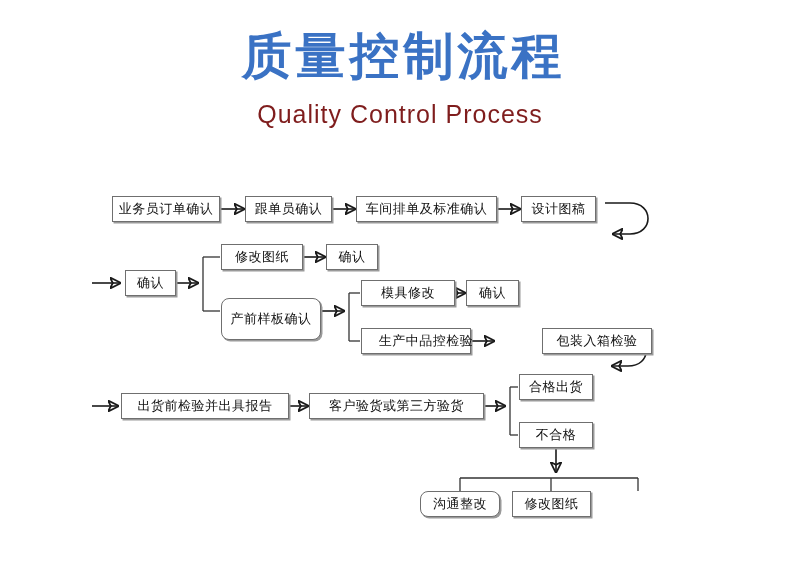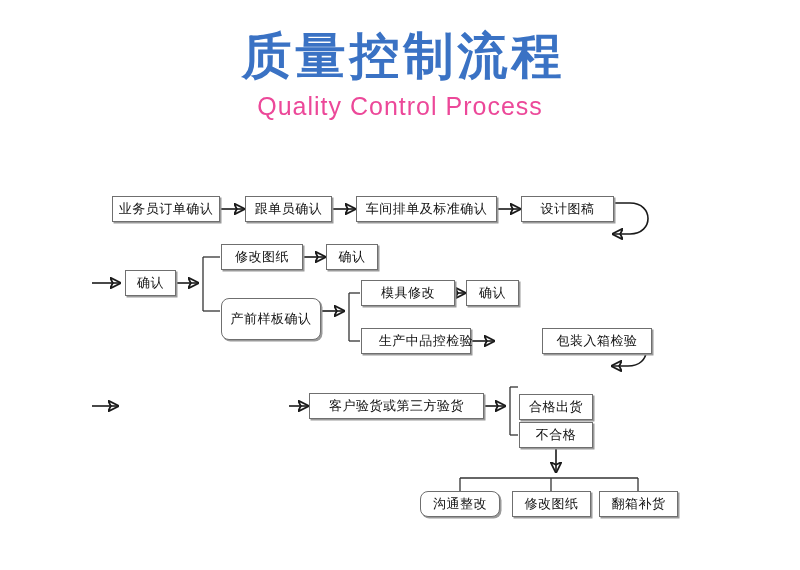--- a/index.html
+++ b/index.html
@@ -32,23 +32,23 @@
     font-size: 50px;
     font-weight: bold;
     color: #3a72c4;
     letter-spacing: 4px;
     line-height: 1.12;
     font-family: "DejaVu Sans", "Liberation Sans", sans-serif;
     padding-left: 7px;
   }
   .title-en {
     font-size: 25px;
-    color: #ec4899;
+    color: #7f1d1d;
     letter-spacing: 1px;
-    margin-top: 8px;
+    margin-top: 16px;
     font-family: "Liberation Sans", "DejaVu Sans", sans-serif;
   }
   .flow-layer {
     position: absolute;
     left: 0; top: 0;
     width: 800px;
     height: 570px;
   }
   .node {
     position: absolute;
@@ -137,32 +137,32 @@
       <line x1="556" y1="449" x2="556" y2="472" marker-end="url(#arrow)"></line>
       <line class="thin" x1="460" y1="478" x2="638" y2="478"></line>
       <line class="thin" x1="460" y1="478" x2="460" y2="491"></line>
       <line class="thin" x1="551" y1="478" x2="551" y2="491"></line>
       <line class="thin" x1="638" y1="478" x2="638" y2="491"></line>
     </svg>
 
     <div class="node" style="left:112px; top:196px; width:108px; height:26px;">业务员订单确认</div>
     <div class="node" style="left:245px; top:196px; width:87px; height:26px;">跟单员确认</div>
     <div class="node" style="left:356px; top:196px; width:141px; height:26px;">车间排单及标准确认</div>
-    <div class="node" style="left:521px; top:196px; width:93px; height:26px;">设计图稿</div>
+    <div class="node" style="left:521px; top:196px; width:75px; height:26px;">设计图稿</div>
 
     <div class="node" style="left:125px; top:270px; width:51px; height:26px;">确认</div>
     <div class="node" style="left:221px; top:244px; width:82px; height:26px;">修改图纸</div>
     <div class="node" style="left:326px; top:244px; width:52px; height:26px;">确认</div>
     <div class="node" style="left:221px; top:298px; width:100px; height:42px;border-radius:8px;">产前样板确认</div>
     <div class="node" style="left:361px; top:280px; width:94px; height:26px;">模具修改</div>
     <div class="node" style="left:466px; top:280px; width:53px; height:26px;">确认</div>
     <div class="node" style="left:361px; top:328px; width:110px; height:26px;padding-left:20px;">生产中品控检验</div>
     <div class="node" style="left:495px; top:328px; width:110px; height:26px;margin-left:47px;">包装入箱检验</div>
 
+    <div class="node" style="left:121px; top:393px; width:168px; height:26px;">出货前检验并出具报告</div>
     <div class="node" style="left:309px; top:393px; width:175px; height:26px;">客户验货或第三方验货</div>
-    <div class="node" style="left:519px; top:374px; width:74px; height:26px;margin-top:20px;">合格出货</div>
+    <div class="node" style="left:519px; top:374px; width:74px; height:26px;">合格出货</div>
     <div class="node" style="left:519px; top:422px; width:74px; height:26px;">不合格</div>
     <div class="node" style="left:420px; top:491px; width:80px; height:26px;border-radius:8px;">沟通整改</div>
     <div class="node" style="left:512px; top:491px; width:79px; height:26px;">修改图纸</div>
-    <div class="node" style="left:599px; top:491px; width:79px; height:26px;">翻箱补货</div>
 
   </div>
 </div>
 
 </body></html>

